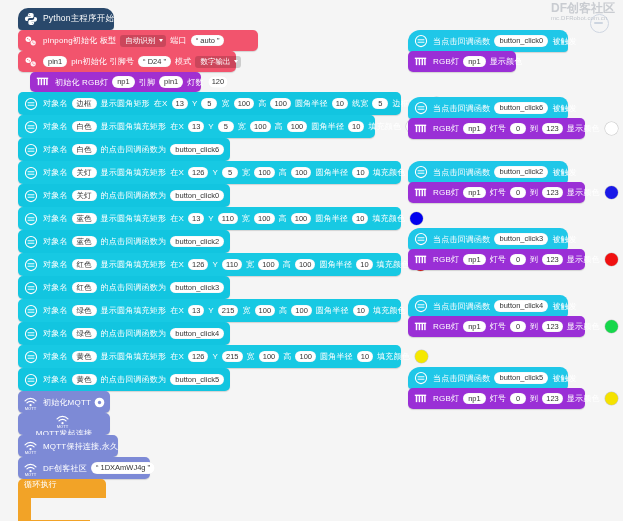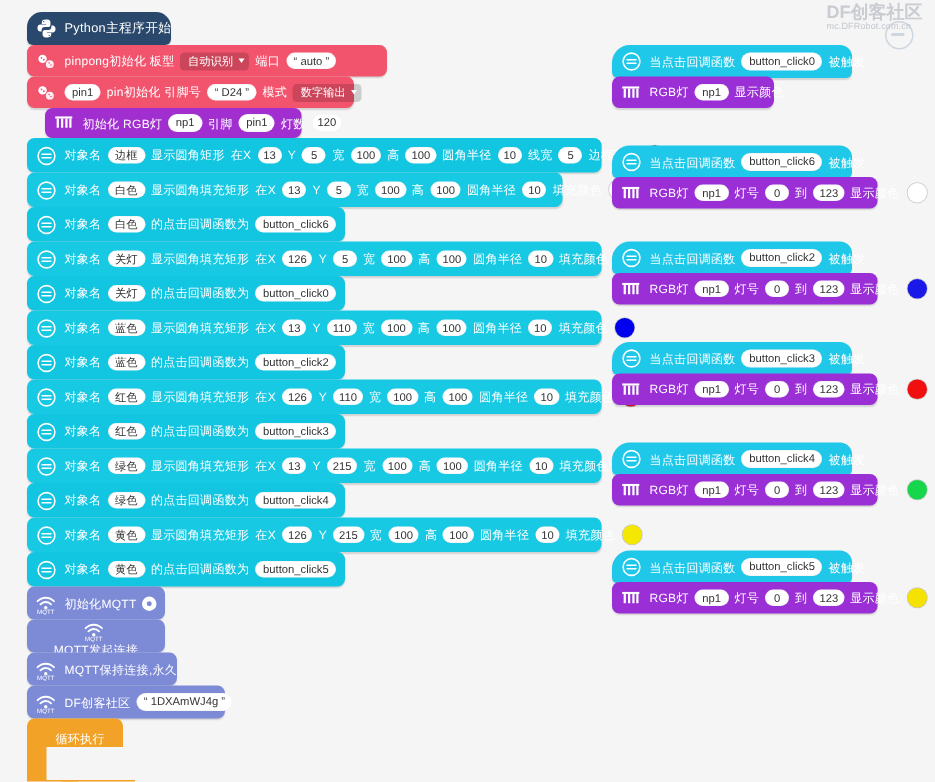--- a/index.html
+++ b/index.html
@@ -101,22 +101,22 @@
     border-radius:50%;border:1.5px solid #b9c4d6;opacity:.65;
   }
   .wm-logo:after{
     content:"";position:absolute;left:3px;top:7px;width:9px;height:2px;
     background:#b9c4d6;border-radius:1px;
   }
 
   
   .loopwrap{position:absolute;}
   .loop-top{
-    width:64px;height:19px;background:#f2a327;border-radius:5px 5px 0 0;
-    display:flex;align-items:flex-end;padding-left:17px;box-sizing:border-box;
+    width:88px;height:19px;background:#f2a327;border-radius:5px 5px 0 0;
+    display:flex;align-items:flex-start;padding-left:4px;box-sizing:border-box;
     color:#fff;font-size:8px;
   }
   .loop-arm{width:13px;height:22px;background:#f2a327;}
   .loop-bot{
     width:72px;height:13px;background:#f2a327;border-radius:0 0 5px 5px;
     position:relative;
   }
   .loop-bot:after{
     content:"";position:absolute;left:10px;bottom:-3px;width:11px;height:4px;
     background:#f2a327;border-radius:0 0 3px 3px;

